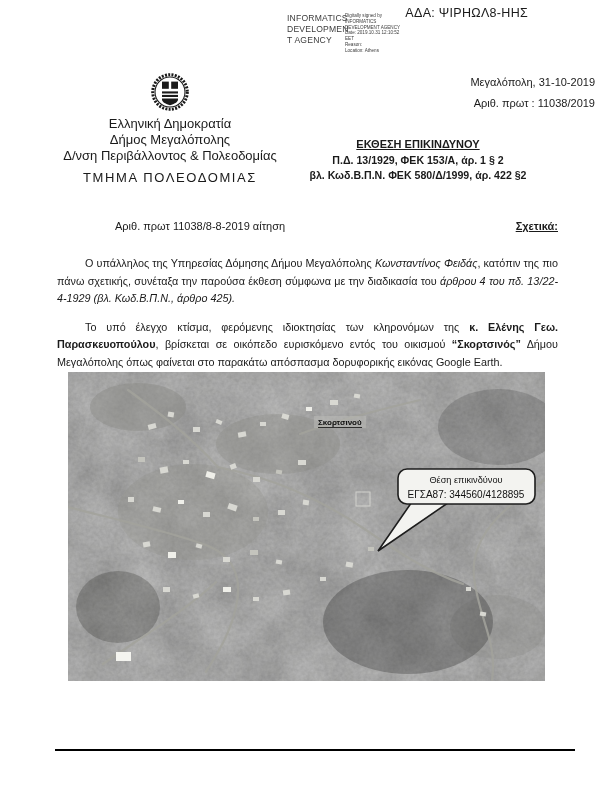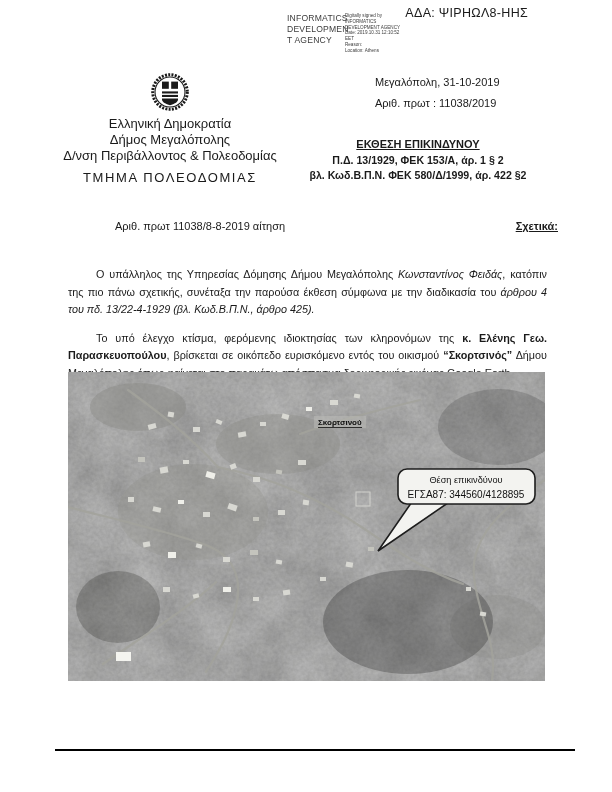--- a/index.html
+++ b/index.html
@@ -5,32 +5,32 @@
   html,body{margin:0;padding:0;background:#888;}
   .page{
     position:relative;width:612px;height:792px;background:#ffffff;
     margin:0 auto;overflow:hidden;color:#1a1a1a;
     font-family:"Liberation Sans","DejaVu Sans",sans-serif;
   }
   .abs{position:absolute;}
   .ada{left:300px;top:6px;width:228px;text-align:right;font-size:12.5px;letter-spacing:.3px;}
   .stamp-agency{left:287px;top:13px;width:60px;font-size:8.6px;line-height:11px;color:#3c3c3c;letter-spacing:.2px;}
   .stamp-details{left:345px;top:13px;width:82px;font-size:4.6px;line-height:5.8px;color:#3c3c3c;}
-  .date-block{left:375px;top:76px;width:220px;text-align:left;font-size:11px;}
+  .date-block{left:375px;top:76px;width:220px;text-align:right;font-size:11px;}
   .date-block .line2{margin-top:9px;}
   .org-block{left:55px;top:72px;width:230px;text-align:center;font-size:13px;line-height:16px;}
   .org-block svg{display:block;margin:0 auto 4px auto;width:40px;height:40px;}
   .org-dept{margin-top:6px;letter-spacing:1.6px;}
   .title-block{left:288px;top:137px;width:260px;text-align:center;font-weight:bold;font-size:10.6px;line-height:15.6px;}
   .title-block .ttl{font-size:11px;text-decoration:underline;}
   .ref-row{left:57px;top:220px;width:501px;font-size:11px;text-align:right;}
   .ref-label{font-weight:bold;text-decoration:underline;}
   .ref-value{position:absolute;left:58px;top:0;}
   .bodytext{left:57px;top:255px;width:501px;font-size:10.8px;line-height:17.6px;text-align:justify;}
-  .bodytext p{margin:11px;text-indent:28px;}
+  .bodytext p{margin:0;text-indent:28px;}
   .bodytext p + p{margin-top:11px;}
   .mapwrap{left:68px;top:372px;width:477px;height:309px;}
   .mapwrap svg{display:block;width:477px;height:309px;}
   .footer-rule{left:55px;top:749px;width:520px;height:2px;background:#000;}
   .page-num{left:55px;top:753px;width:517px;text-align:right;font-size:7.5px;color:#808080;}
   svg text{font-family:"Liberation Sans","DejaVu Sans",sans-serif;}
 </style>
 </head>
 <body>
 

